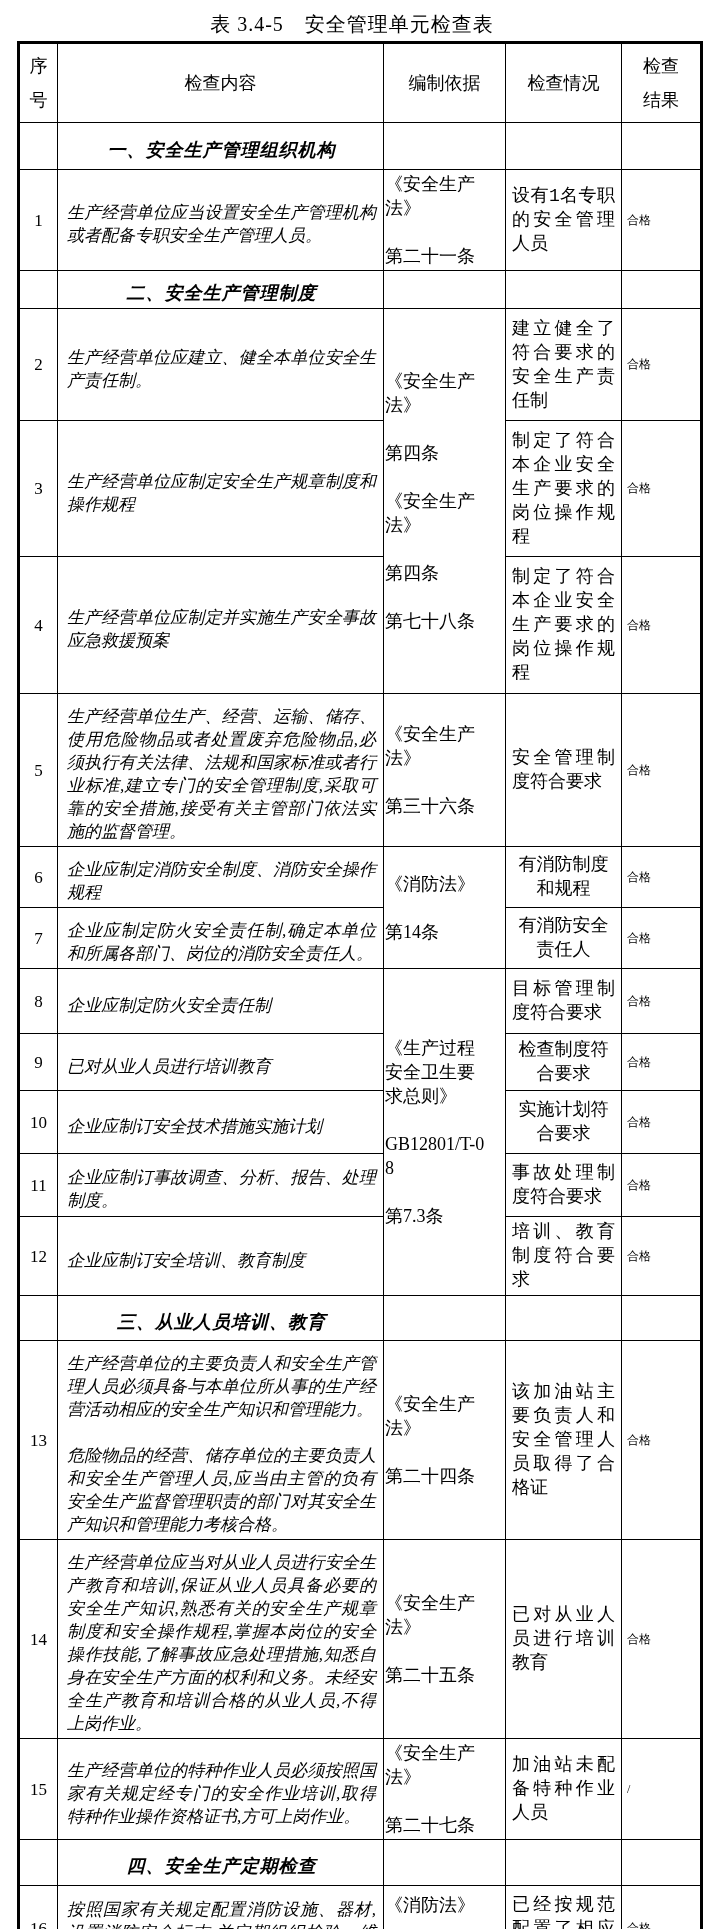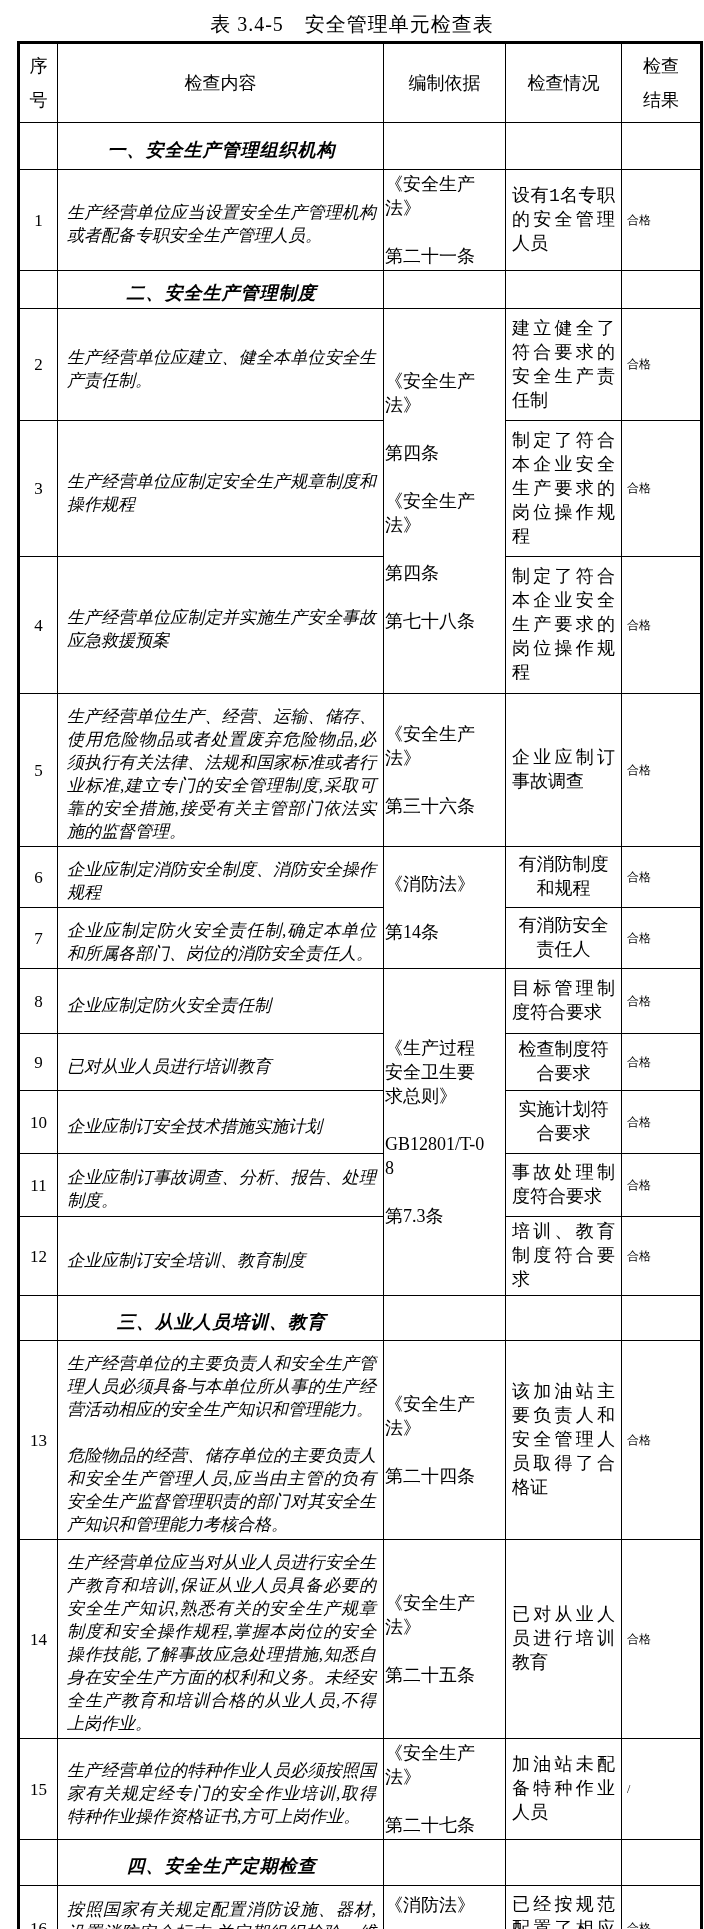--- a/index.html
+++ b/index.html
@@ -115,21 +115,21 @@
     <td class="c-result">合格</td>
   </tr>
 
   <tr style="height:152px">
     <td class="c-no">5</td>
     <td class="c-content">生产经营单位生产、经营、运输、储存、使用危险物品或者处置废弃危险物品,必须执行有关法律、法规和国家标准或者行业标准,建立专门的安全管理制度,采取可靠的安全措施,接受有关主管部门依法实施的监督管理。</td>
     <td class="c-basis">《安全生产
 法》
 
 第三十六条</td>
-    <td class="c-situation">企业应制订事故调查</td>
+    <td class="c-situation">安全管理制度符合要求</td>
     <td class="c-result">合格</td>
   </tr>
 
   <tr style="height:60px">
     <td class="c-no">6</td>
     <td class="c-content">企业应制定消防安全制度、消防安全操作规程</td>
     <td class="c-basis" rowspan="2">《消防法》
 
 第14条</td>
     <td class="c-situation center">有消防制度和规程</td>

